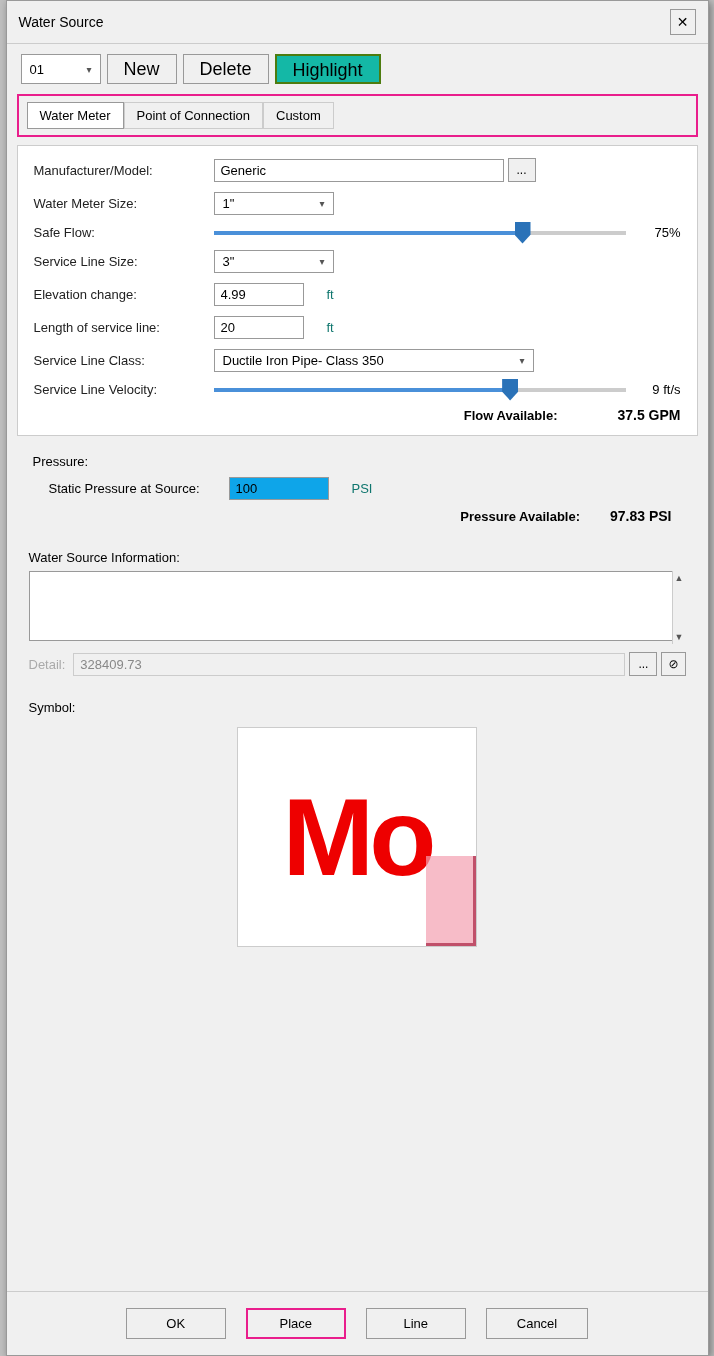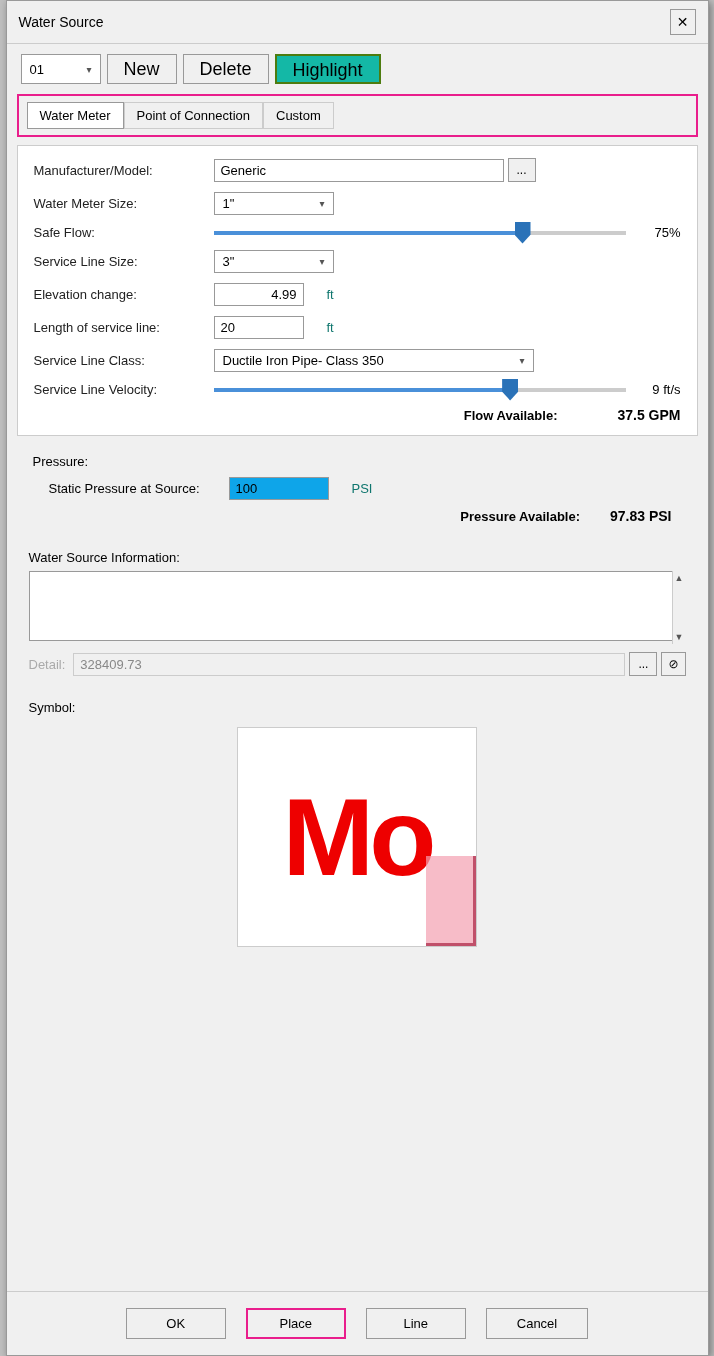--- a/index.html
+++ b/index.html
@@ -442,21 +442,21 @@
     <div class="form-row">
       <span class="form-label">Service Line Size:</span>
       <div class="select-field" style="min-width:120px;">
         <span>3"</span>
         <span class="select-arrow">▾</span>
       </div>
     </div>
 
     <div class="form-row">
       <span class="form-label">Elevation change:</span>
-      <input class="form-input" style="width: 90px; text-align: right;" type="text" value="4.99">
+      <input class="form-input" style="width: 90px;" type="text" value="4.99">
       <span class="unit-label">ft</span>
     </div>
 
     <div class="form-row">
       <span class="form-label">Length of service line:</span>
       <input class="form-input" style="width: 90px;" type="text" value="20">
       <span class="unit-label">ft</span>
     </div>
 
     <div class="form-row">

